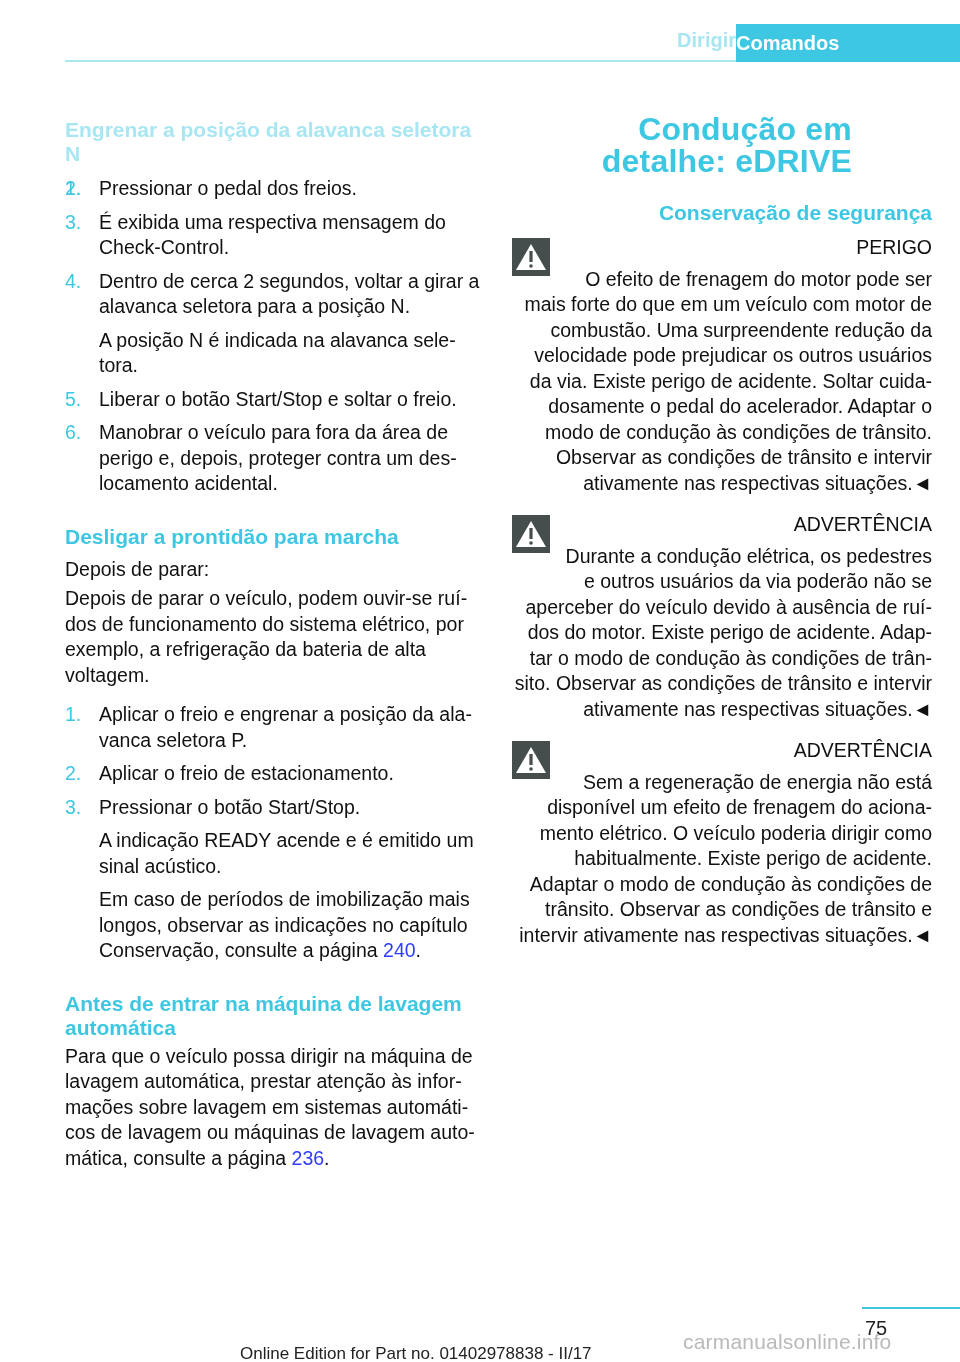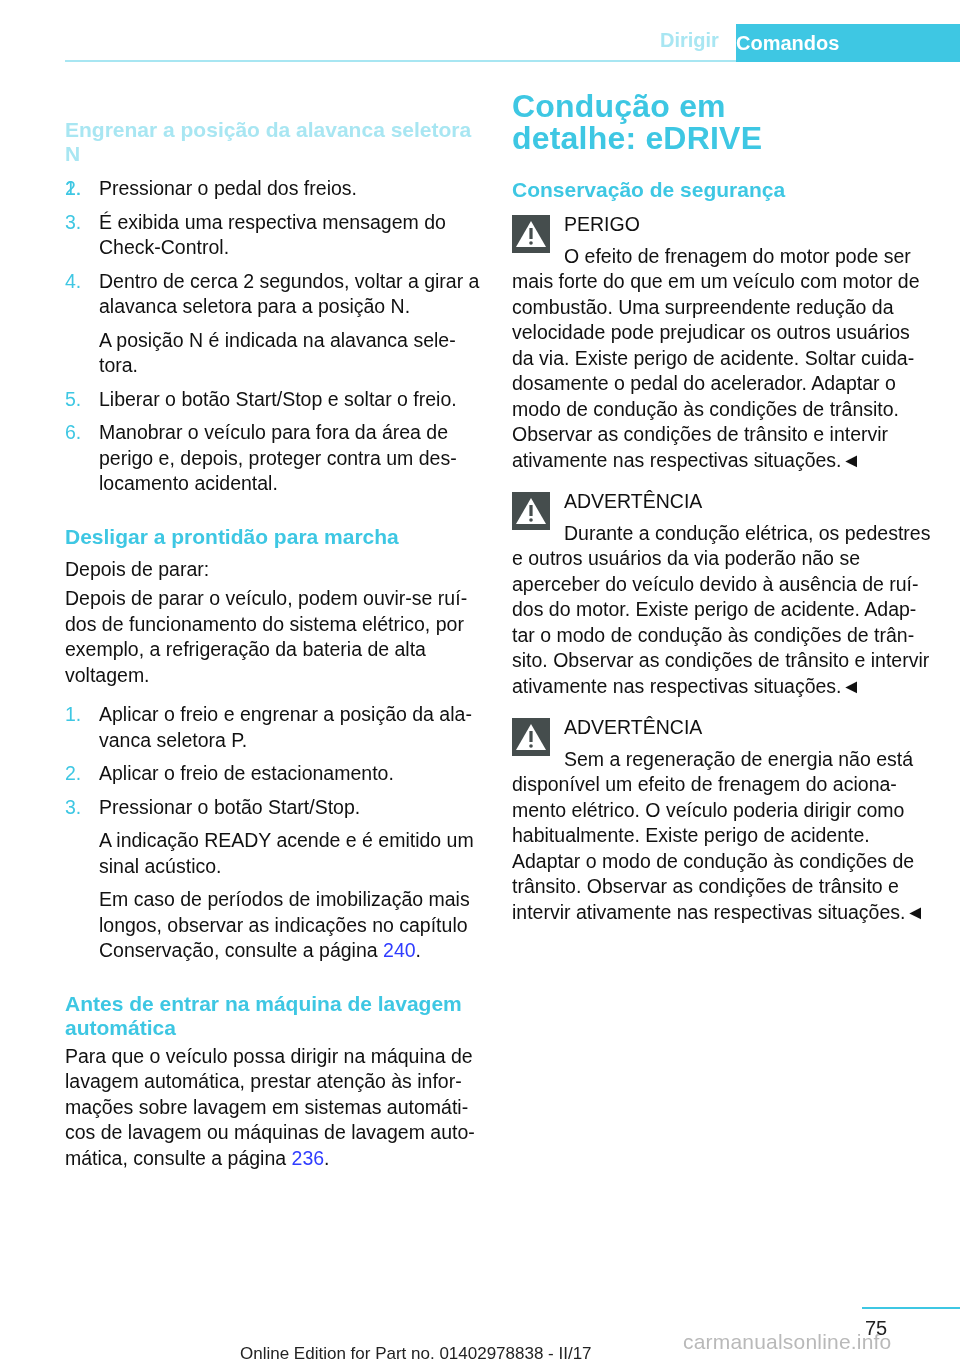--- a/index.html
+++ b/index.html
@@ -7,21 +7,21 @@
       width: 960px; height: 1362px; position: relative; overflow: hidden;
       font-family: "Liberation Sans", "DejaVu Sans", sans-serif;
       color: #111111;
     }
     .hdr-rule {
       position: absolute; left: 65px; right: 0; top: 60px; height: 2px;
       background: #a8e6f2;
     }
     .hdr-section {
       position: absolute; top: 29px; left: 660px; width: 76px;
-      font-size: 20px; font-weight: bold; color: #a8e6f2; 
+      font-size: 20px; font-weight: bold; color: #a8e6f2; text-align: right;
     }
     .hdr-tab {
       position: absolute; left: 736px; top: 24px; width: 224px; height: 38px;
       background: #3ec7e3; color: #ffffff; font-weight: bold; font-size: 20px;
       box-sizing: border-box; line-height: 38px;
     }
     .col { position: absolute; top: 118px; font-size: 19.5px; line-height: 25.5px; }
     .col-left { left: 65px; width: 418px; }
     .col-right { left: 512px; width: 420px; }
 
@@ -119,21 +119,21 @@
       <span>Pressionar o botão Start/Stop.</span>
       <p class="extra">A indicação READY acende e é emitido um sinal acústico.</p>
       <p class="extra"><span>Em caso de períodos de imobilização mais longos, observar as indicações no capítulo Conservação, consulte a página </span><a class="pref">240</a><span>.</span></p>
     </li>
   </ol>
 
   <h2 class="sub" style="margin-top:28px;">Antes de entrar na máquina de lavagem automática</h2>
   <p style="margin-top:4px;"><span>Para que o veículo possa dirigir na máquina de lavagem automática, prestar atenção às infor­mações sobre lavagem em sistemas automáti­cos de lavagem ou máquinas de lavagem auto­mática, consulte a página </span><a class="pref">236</a><span>.</span></p>
 </div>
 
-<div class="col col-right" style="top:90px;">
+<div class="col col-right" style="top:113px;text-align:right;">
   <h1 class="main" style="width:340px;">Condução em detalhe: eDRIVE</h1>
   <h2 class="sub" style="margin-top:24px;">Conservação de segurança</h2>
 
   <div class="warn" style="margin-top:10px;">
     <span class="icon">
       <svg width="32" height="30" viewBox="0 0 32 30">
           <polygon points="16,2 31,28 1,28" fill="#ffffff"></polygon>
           <rect x="14.4" y="9" width="3.2" height="11" fill="#454d4d"></rect>
           <circle cx="16" cy="24" r="1.8" fill="#454d4d"></circle>
         </svg>

